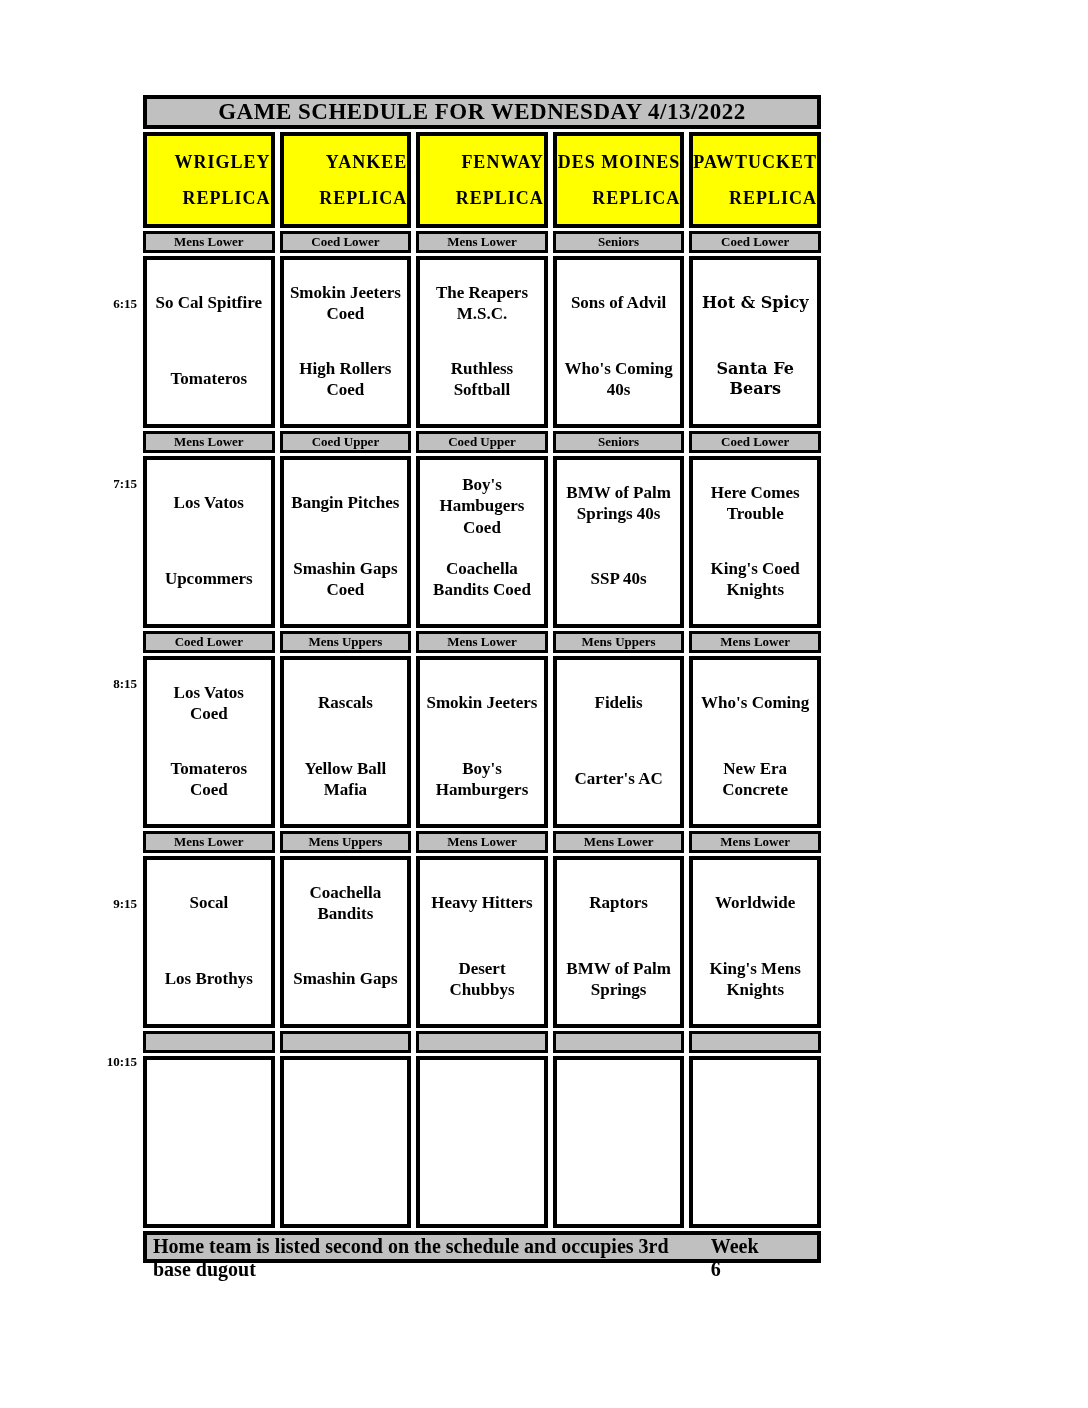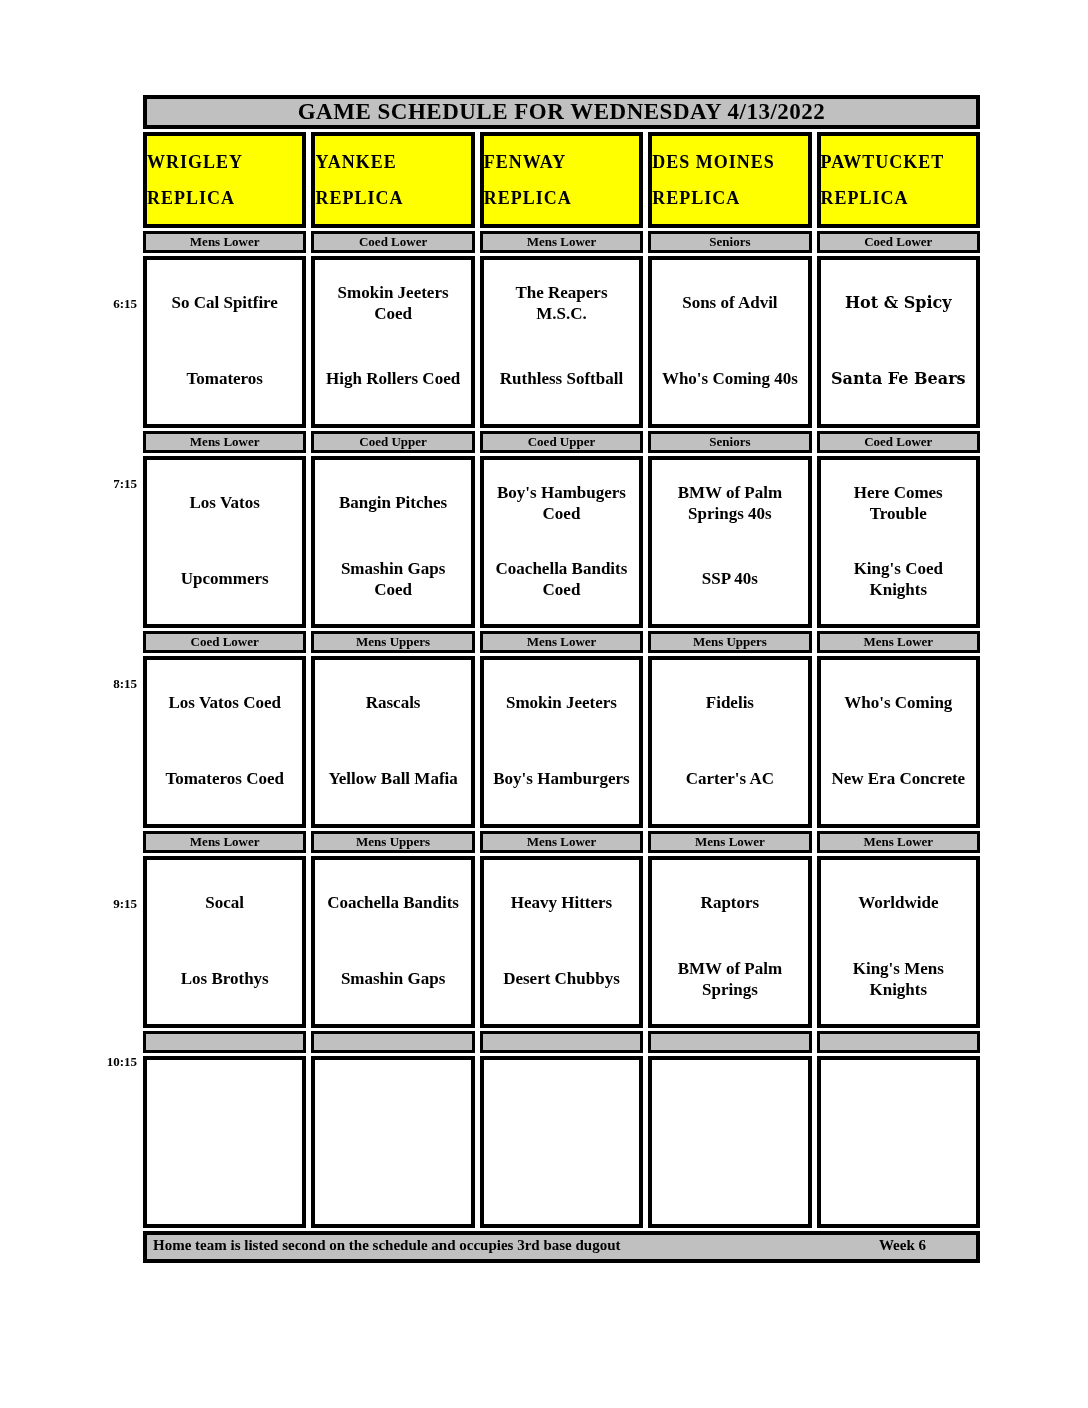--- a/index.html
+++ b/index.html
@@ -3,39 +3,39 @@
 <meta charset="utf-8">
 <style>
   :root{
     --hdr-bg:#ffff00;
     --bar-bg:#c0c0c0;
     --line:#000000;
   }
   *{box-sizing:border-box;}
   body{margin:0;background:#ffffff;font-family:"Liberation Serif",serif;color:#000;}
   .page{position:relative;width:1088px;height:1408px;background:#fff;overflow:hidden;}
-  .board{position:absolute;left:143px;top:95px;width:837px;}
+  .board{position:absolute;left:143px;top:95px;width:678px;}
   .title{height:34px;background:var(--bar-bg);border:4px solid var(--line);
          display:flex;align-items:center;justify-content:center;
          font-weight:bold;font-size:23px;letter-spacing:.5px;margin-bottom:3px;}
   .row{display:grid;grid-template-columns:repeat(5,1fr);column-gap:5px;margin-bottom:3px;}
   .hdr{height:96px;background:var(--hdr-bg);border:4px solid var(--line);
-       display:flex;flex-direction:column;align-items:flex-start;justify-content:center;
+       display:flex;flex-direction:column;align-items:flex-end;justify-content:center;
        gap:15px;font-weight:bold;font-size:18px;letter-spacing:1px;text-align:center;}
   .bar{height:22px;background:var(--bar-bg);border:3px solid var(--line);
        display:flex;align-items:center;justify-content:center;
        font-weight:bold;font-size:13px;}
   .game{height:172px;background:#fff;border:4px solid var(--line);
         display:flex;flex-direction:column;justify-content:space-between;
         padding:14px 6px 16px;text-align:center;font-weight:bold;font-size:17px;line-height:1.25;}
   .team{min-height:58px;display:flex;align-items:center;justify-content:center;}
   .alt{font-family:"DejaVu Serif",serif;font-size:16px;}
   .footer{height:32px;background:var(--bar-bg);border:4px solid var(--line);
-          display:flex;align-items:center;justify-content:space-between;
-          font-weight:bold;font-size:15px;padding:0 50px 4px 6px;}
+          display:flex;justify-content:space-between;
+          font-weight:bold;font-size:20px;padding:0 50px 4px 6px;}
   .time{position:absolute;left:0;width:137px;text-align:right;
         font-weight:bold;font-size:13px;}
 </style>
 </head>
 <body>
 
 <div class="page">
 
   <div class="time" style="top:296px">6:15</div>
   <div class="time" style="top:476px">7:15</div>

